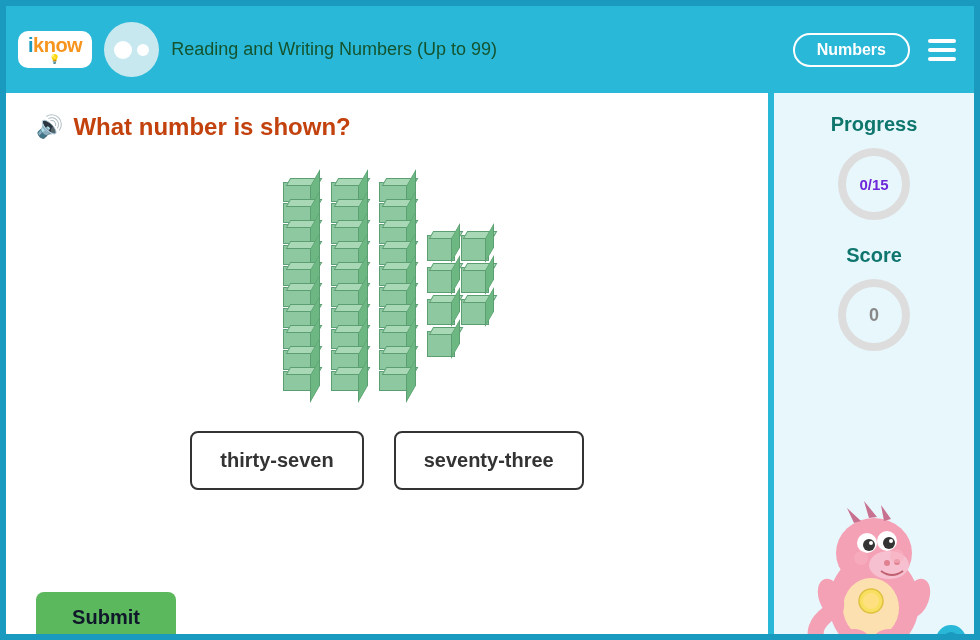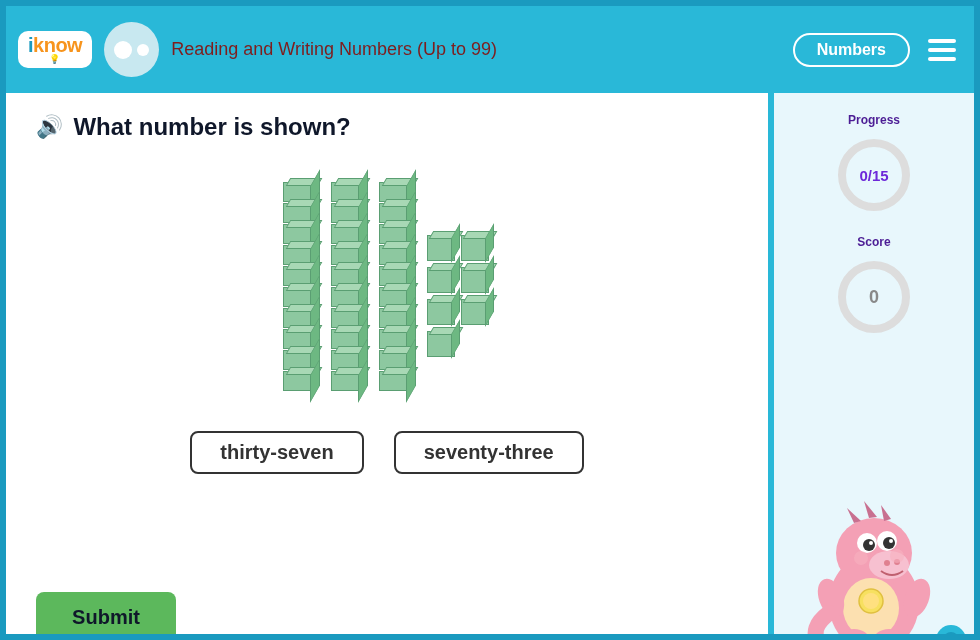--- a/index.html
+++ b/index.html
@@ -61,21 +61,21 @@
     }
     .dot-small {
       width: 12px;
       height: 12px;
       background: white;
       border-radius: 50%;
       align-self: center;
     }
     .header-title {
       flex: 1;
-      color: #7f1d1d;
+      color: #14532d;
       font-size: 18px;
       font-weight: 500;
     }
     .assign-btn {
       background: transparent;
       border: 2px solid white;
       color: white;
       border-radius: 20px;
       padding: 6px 22px;
       font-size: 16px;
@@ -121,21 +121,21 @@
       gap: 10px;
       margin-bottom: 20px;
     }
     .sound-icon {
       color: #29b8d8;
       font-size: 22px;
     }
     .question-text {
       font-size: 24px;
       font-weight: 600;
-      color: #0f172a;
+      color: #c2410c;
     }
 
     
     .blocks-area {
       display: flex;
       justify-content: center;
       align-items: flex-end;
       gap: 18px;
       margin: 10px 0 30px 0;
       height: 220px;
@@ -219,21 +219,21 @@
     .choices-area {
       display: flex;
       justify-content: center;
       gap: 30px;
       margin: 10px 0;
     }
     .choice-btn {
       background: white;
       border: 2.5px solid #333;
       border-radius: 8px;
-      padding: 8px 28px;
+      padding: 16px 28px;
       font-size: 20px;
       font-weight: 700;
       cursor: pointer;
       min-width: 160px;
       text-align: center;
       color: #333;
     }
 
     
     .bottom-bar {
@@ -285,23 +285,23 @@
       position: relative;
     }
 
     .progress-section, .score-section {
       display: flex;
       flex-direction: column;
       align-items: center;
       gap: 8px;
     }
     .section-label {
-      font-size: 12px;
-      font-weight: 700;
-      color: #4c1d95;
+      font-size: 20px;
+      font-weight: 700;
+      color: #0f766e;
     }
 
     
     .circle-container {
       position: relative;
       width: 80px;
       height: 80px;
     }
     .circle-svg {
       transform: rotate(-90deg);

